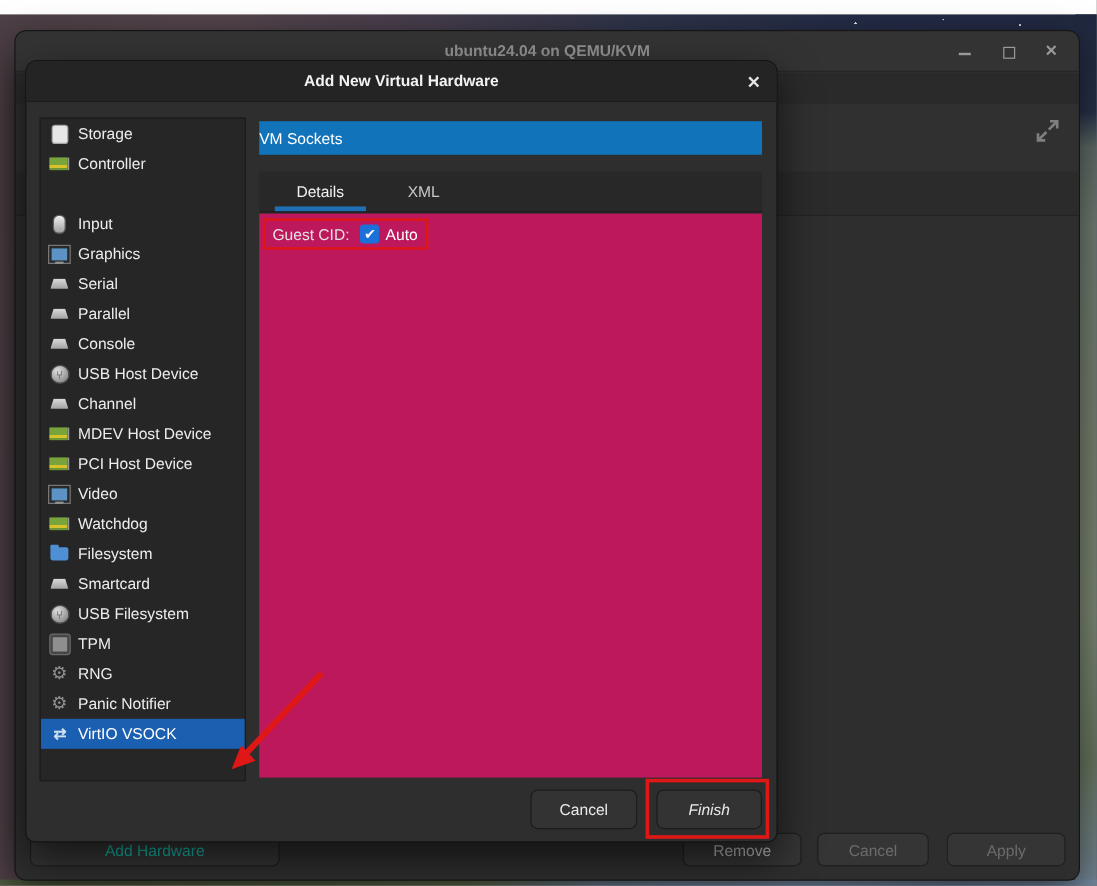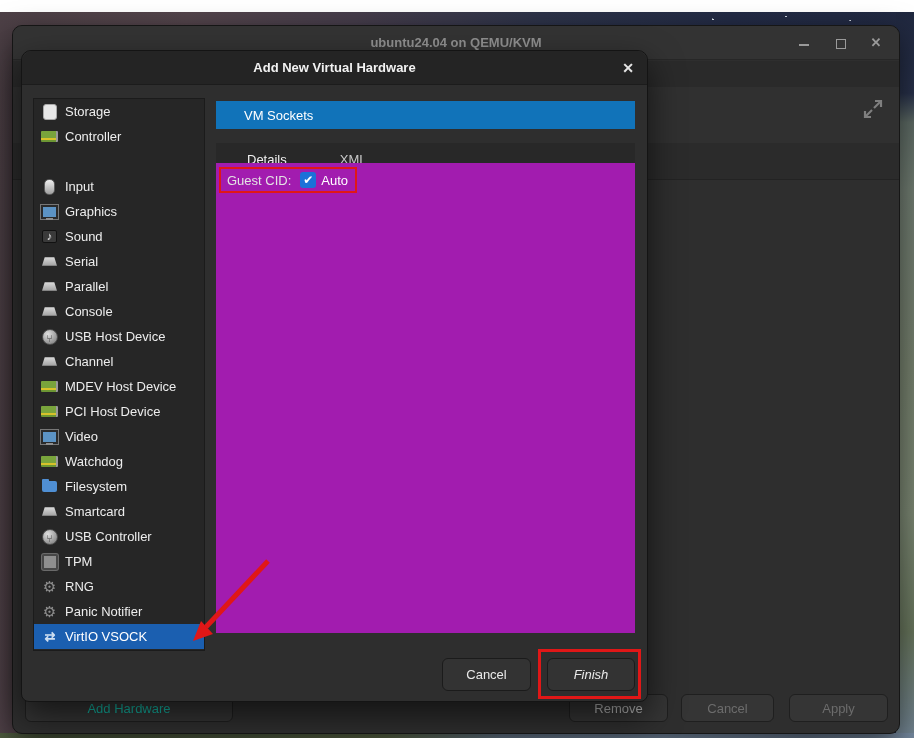--- a/index.html
+++ b/index.html
@@ -77,28 +77,28 @@
   .i-folder::before { content:""; width:15px; height:11px; background:#4f8fd4; border-radius:1px 2px 2px 2px; }
   .i-folder::after { content:""; position:absolute; top:1px; left:1px; width:7px; height:3px; background:#4f8fd4; border-radius:1px 1px 0 0; }
   .i-tpm::before { content:""; width:12px; height:12px; background:#8f8f8f; border:2px solid #474747; border-radius:2px;
     box-shadow:0 0 0 1px #6a6a6a; }
   .i-gear { color:#8f8f8f; font-size:15px; }
   .i-vsock { color:#9fb9d6; font-weight:bold; font-size:13px; letter-spacing:-1px; }
   .hw-row.selected .i-vsock { color:#cfe0f2; }
 
   
   .panel-header { position:absolute; left:194px; top:50px; width:419px; height:28px;
-    background:var(--header-blue,#1173b9); color:#ffffff; display:flex; align-items:center; padding-left:28px; }
+    background:var(--header-blue,#1173b9); color:#ffffff; display:flex; align-items:center; padding-left:0; }
   .tabbar { position:absolute; left:194px; top:92px; width:419px; height:34px; background:#282828;
     border-bottom:1px solid #1e1e1e; display:flex; }
   .tab { height:100%; padding:0 22px; display:flex; align-items:center; position:relative; color:#c9c9c9; margin-left:9px; }
   .tab.active { color:#f2f2f2; }
   .tab.active::after { content:""; position:absolute; left:4px; right:4px; bottom:0; height:4px;
     background:var(--tab-underline-blue,#1f6fb2); }
-  .tab-content { position:absolute; left:194px; top:112px; width:419px; height:470px; background:#a21caf; }
+  .tab-content { position:absolute; left:194px; top:127px; width:419px; height:470px; background:#be185d; }
   .cid-row { position:absolute; left:3px; top:4px; display:flex; align-items:center;
     border:2px solid var(--annotation-red,#e01717); padding:3px 7px 3px 6px; }
   .cid-label { color:#e3e3e3; margin-right:9px; }
   .checkbox { width:16px; height:16px; background:var(--checkbox-blue,#1c71d8); border-radius:3px;
     display:flex; align-items:center; justify-content:center; margin-right:5px; }
   .checkbox .mark { color:#ffffff; font-size:12px; line-height:16px; }
   .auto-label { color:#ffffff; }
 
   
   .dlg-btn { position:absolute; top:607px; height:33px; background:#333333; border:1px solid #1b1b1b;
@@ -176,24 +176,20 @@
   </div>
         <div class="hw-row">
     <span class="icon i-mouse"></span>
     <span class="lbl">Input</span>
   </div>
         <div class="hw-row">
     <span class="icon i-monitor"></span>
     <span class="lbl">Graphics</span>
   </div>
         <div class="hw-row">
-    <span class="icon i-sound"></span>
-    <span class="lbl">Sound</span>
-  </div>
-        <div class="hw-row">
     <span class="icon i-connector"></span>
     <span class="lbl">Serial</span>
   </div>
         <div class="hw-row">
     <span class="icon i-connector"></span>
     <span class="lbl">Parallel</span>
   </div>
         <div class="hw-row">
     <span class="icon i-connector"></span>
     <span class="lbl">Console</span>
@@ -225,21 +221,21 @@
         <div class="hw-row">
     <span class="icon i-folder"></span>
     <span class="lbl">Filesystem</span>
   </div>
         <div class="hw-row">
     <span class="icon i-connector"></span>
     <span class="lbl">Smartcard</span>
   </div>
         <div class="hw-row">
     <span class="icon i-usb"></span>
-    <span class="lbl">USB Controller</span>
+    <span class="lbl">USB Filesystem</span>
   </div>
         <div class="hw-row">
     <span class="icon i-tpm"></span>
     <span class="lbl">TPM</span>
   </div>
         <div class="hw-row">
     <span class="icon i-gear">⚙</span>
     <span class="lbl">RNG</span>
   </div>
         <div class="hw-row">

